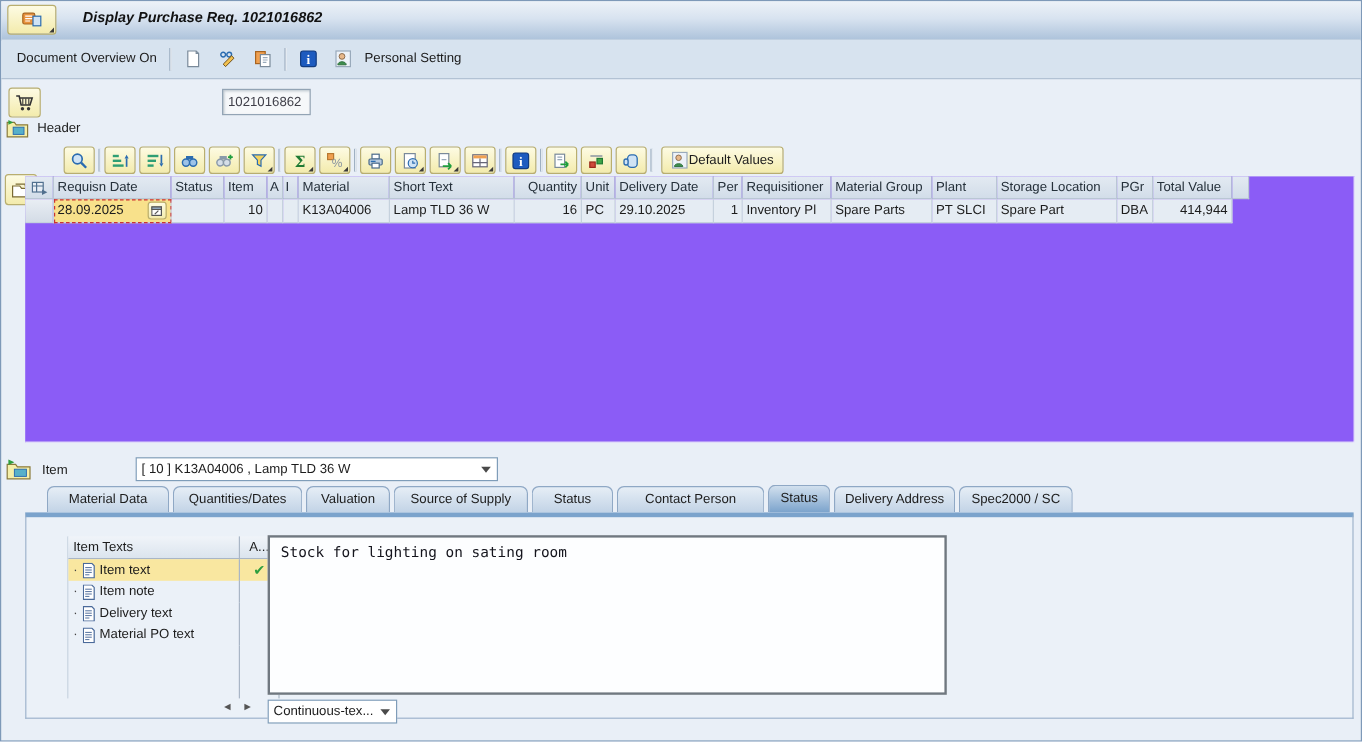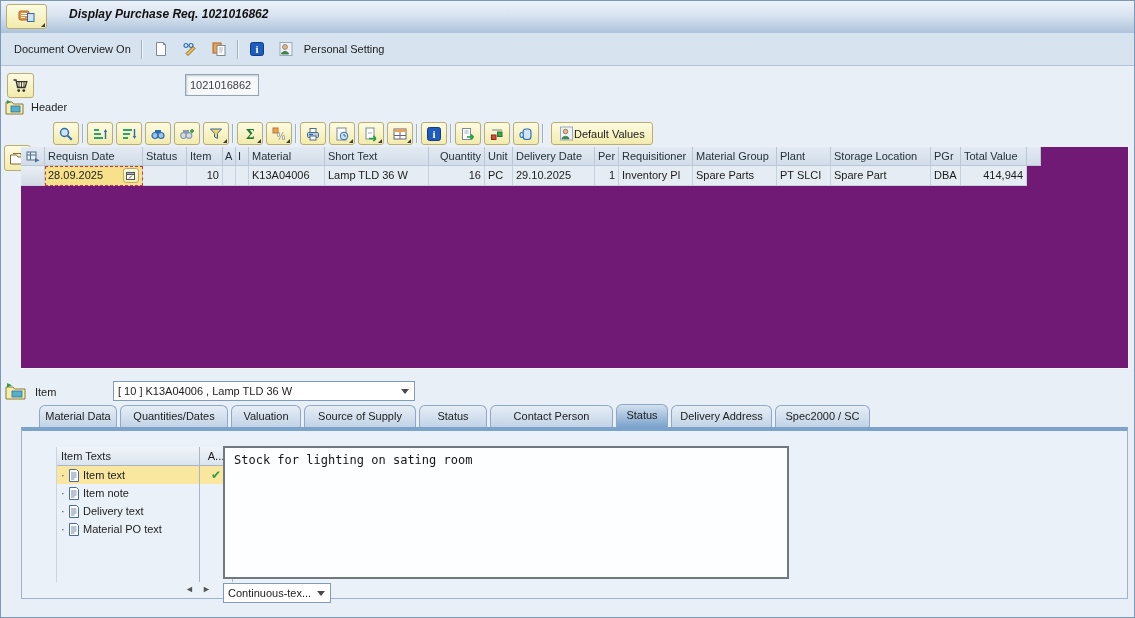--- a/index.html
+++ b/index.html
@@ -33,21 +33,21 @@
   .doc-num{left:184px;top:73px;width:74px;height:22px;background:#F6F8FA;border:1px solid #93A4B5;
            box-shadow:inset 1px 1px 2px rgba(90,110,130,.35);display:flex;align-items:center;
            padding:0 4px;box-sizing:border-box;color:#40404a;}
   .hdr-row-ic{left:4px;top:97px;width:20px;height:17px;}
   .hdr-label{left:30px;top:100px;}
   
   .grid-collapse{left:3px;top:119px;width:27px;height:26px;}
   .grid-toolbar{left:36px;top:119px;width:1091px;height:27px;display:flex;align-items:center;gap:3px;padding-left:16px;box-sizing:border-box;}
   .gbtn{width:26px;height:23px;}
   .defvals{height:23px;padding:0 7px;gap:0;margin-left:4px;}
-  .grid{left:20px;top:146px;width:1107px;height:221px;background:#701a75;
+  .grid{left:20px;top:146px;width:1107px;height:221px;background:#8b5cf6;
         border-right:1px solid #F2F6FA;border-bottom:1px solid #F2F6FA;}
   .ghead,.grow{display:flex;}
   .hcell{background:linear-gradient(#E3EAF2,#D2DDE9);border-right:1px solid #B9C6D4;border-bottom:1px solid #B9C6D4;
          height:19px;line-height:18px;padding:0 3px;box-sizing:border-box;white-space:nowrap;overflow:hidden;color:#25303a;}
   .dcell{background:#E5ECF3;border-right:1px solid #C5D1DD;border-bottom:1px solid #C5D1DD;
          height:20px;line-height:19px;padding:0 3px;box-sizing:border-box;white-space:nowrap;overflow:hidden;}
   .num{text-align:right;}
   .selcell{background:linear-gradient(#E9EEF4,#D4DCE6);}
   .datecell{background:#F8E18B;outline:1px dashed #C33;outline-offset:-1px;display:flex;align-items:center;gap:2px;}
   .datecell .dval{flex:1;}
@@ -414,21 +414,21 @@
     <span class="carrow"></span>
   </div>
   <div class="abs ybtn updown up-btn">
     <span>▲</span>
   </div>
   <div class="abs ybtn updown down-btn">
     <span>▼</span>
   </div>
 
   <div class="abs tabstrip">
-    <div class="tab" style="width:78px;">Material Data</div>
+    <div class="tab" style="width:102px;">Material Data</div>
     <div class="tab" style="width:108px;">Quantities/Dates</div>
     <div class="tab" style="width:70px;">Valuation</div>
     <div class="tab" style="width:112px;">Source of Supply</div>
     <div class="tab" style="width:68px;">Status</div>
     <div class="tab" style="width:123px;">Contact Person</div>
     <div class="tab active" style="width:52px;">Status</div>
     <div class="tab" style="width:101px;">Delivery Address</div>
     <div class="tab" style="width:95px;">Spec2000 / SC</div>
   </div>
 

